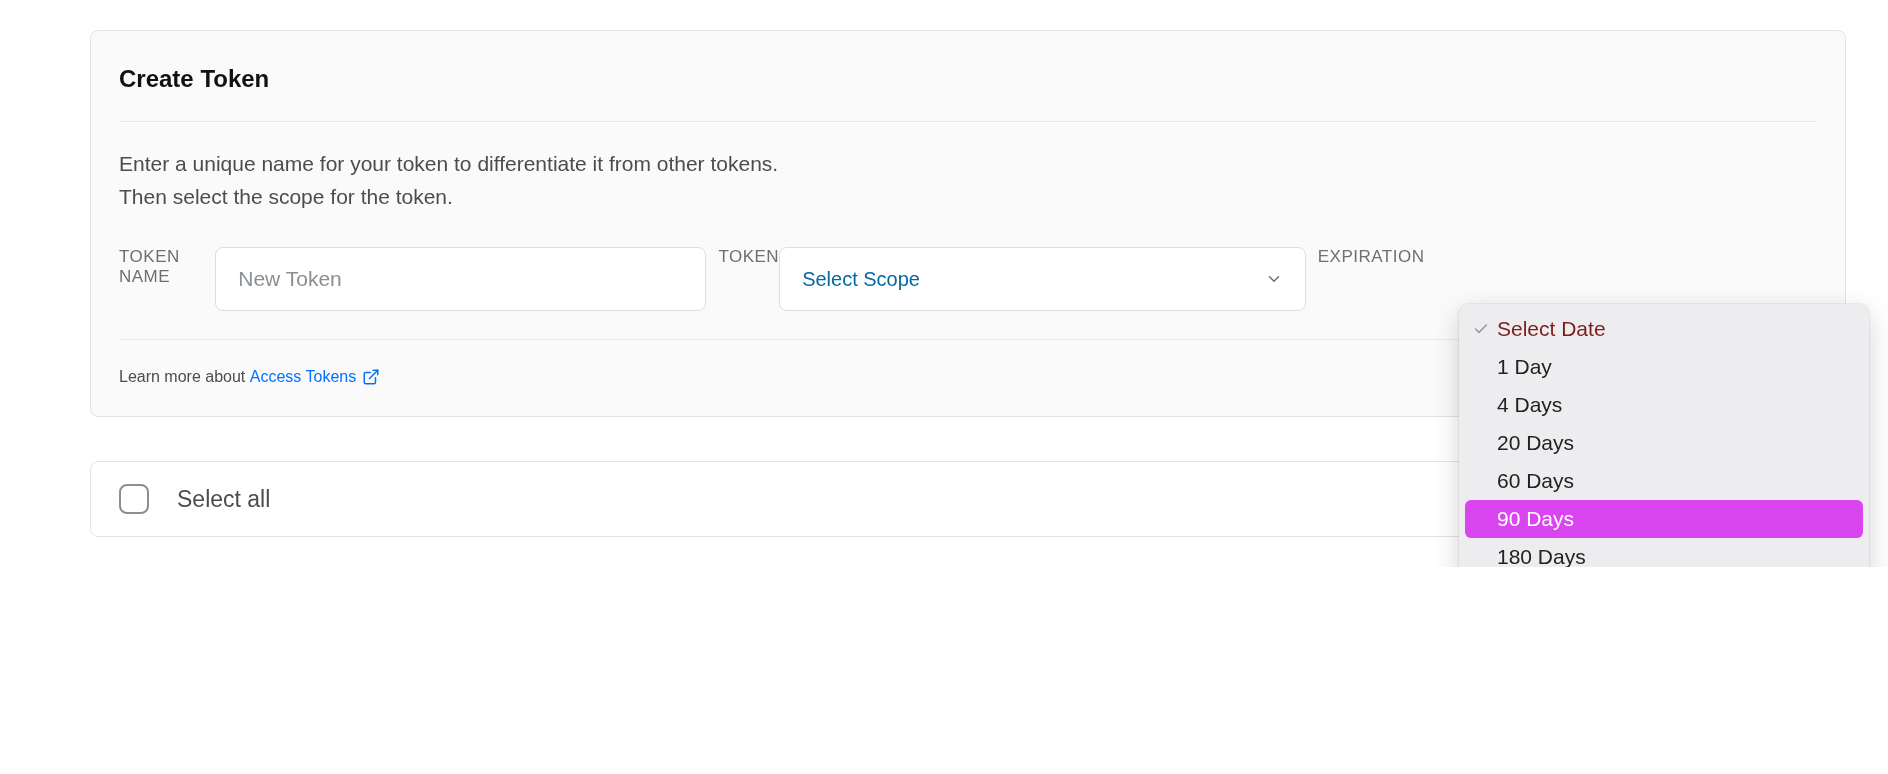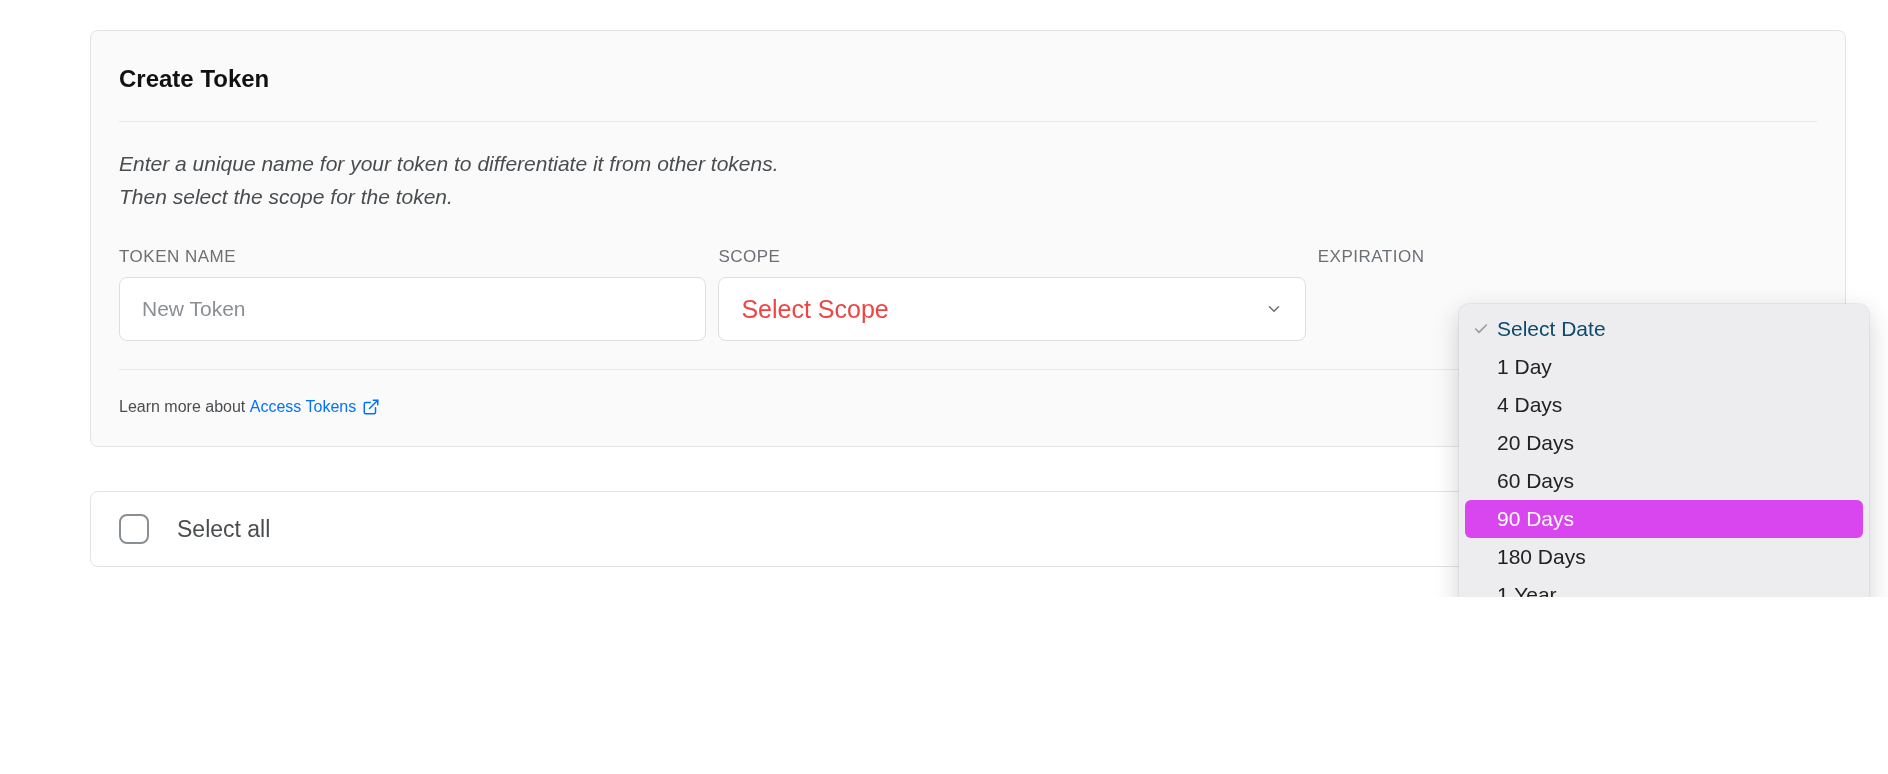--- a/index.html
+++ b/index.html
@@ -27,29 +27,27 @@
   .rule-line {
     border: none;
     border-top: 1px solid #e6e8ea;
     margin: 0 0 26px 0;
   }
   .desc {
     font-size: 21px;
     color: #4a4d50;
     line-height: 1.55;
     margin: 0 0 34px 0;
-    font-style: italic;
   }
   .field-row {
     display: flex;
     gap: 12px;
   }
   .field {
     display: flex;
-    flex-direction: column;
     flex: 1 1 0;
   }
   .field-label {
     font-size: 17px;
     letter-spacing: 0.5px;
     color: #6b7075;
     font-weight: 500;
     margin-bottom: 10px;
   }
   .text-input,
@@ -61,21 +59,21 @@
     padding: 0 22px;
     font-size: 21px;
     color: #333;
     display: flex;
     align-items: center;
     justify-content: space-between;
     width: 100%;
   }
   .text-input::placeholder { color: #8a8f94; }
   .text-input { outline: none; }
-  .select-placeholder { color: #ef4444; font-size: 25px; }
+  .select-placeholder { color: #0369a1; font-size: 20px; }
   .chevron-down {
     width: 18px; height: 18px; flex: 0 0 auto;
   }
   .chevron-down svg { width: 100%; height: 100%; display: block; stroke: #6b7075; }
   .lower-rule {
     border: none;
     border-top: 1px solid #e6e8ea;
     margin: 28px 0 28px 0;
   }
   .learn-more {
@@ -128,21 +126,21 @@
     align-items: center;
     height: 38px;
     padding: 0 10px 0 32px;
     border-radius: 6px;
     font-size: 21px;
     color: #222;
     position: relative;
     cursor: default;
   }
   .dropdown-item.header {
-    color: #0c4a6e;
+    color: #7f1d1d;
   }
   .dropdown-item.header .check-icon {
     position: absolute; left: 8px; top: 50%; transform: translateY(-50%);
     width: 16px; height: 16px;
   }
   .dropdown-item.header .check-icon svg { stroke: #9a9ea3; width:100%; height:100%; display:block; fill:none; }
   .dropdown-item.highlight {
     background: #d946ef;
     color: #ffffff;
   }
@@ -195,21 +193,21 @@
       <span>Then select the scope for the token.</span>
     </p>
 
     <div class="field-row">
       <div class="field">
         <div class="field-label">TOKEN NAME</div>
         <input type="text" class="text-input" placeholder="New Token" style="">
       </div>
 
       <div class="field">
-        <div class="field-label">SCOPE</div>
+        <div class="field-label">TOKEN</div>
         <div class="select-box">
           <span class="select-placeholder">Select Scope</span>
           <span class="chevron-down">
             <svg viewBox="0 0 24 24" fill="none" stroke-width="2" stroke-linecap="round" stroke-linejoin="round">
                 <polyline points="6 9 12 15 18 9"></polyline>
               </svg>
           </span>
         </div>
       </div>
 

